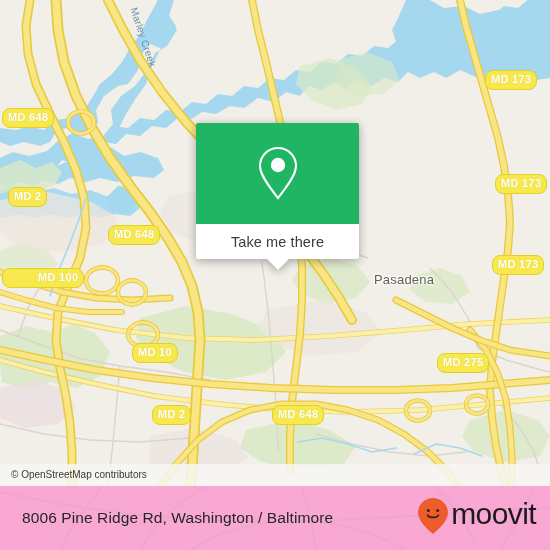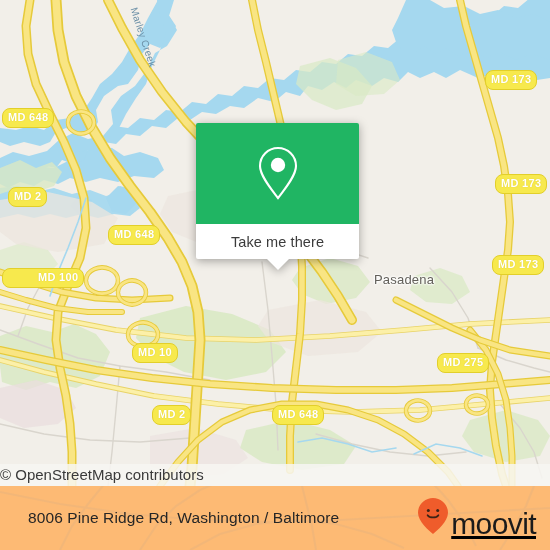--- a/index.html
+++ b/index.html
@@ -81,22 +81,23 @@
   
   #attribution {
     position: absolute;
     left: 0;
     bottom: 0;
     width: 100%;
     height: 22px;
     background: rgba(247,246,242,0.86);
     color: #3a3a3a;
     font-family: "Liberation Sans", sans-serif;
-    font-size: 15px;
+    font-size: 10px;
     line-height: 22px;
+    padding-left: 11px;
     box-sizing: border-box;
     white-space: nowrap;
   }
 
   
   #popup {
     position: absolute;
     left: 196px;
     top: 123px;
     width: 163px;
@@ -140,26 +141,26 @@
     border-top: 11px solid #ffffff;
   }
 
   
   #footer {
     position: absolute;
     left: 0;
     top: 486px;
     width: 550px;
     height: 64px;
-    background: #fdba74;
+    background: #f9a8d4;
     display: flex;
     align-items: center;
     justify-content: space-between;
     box-sizing: border-box;
-    padding: 0 14px 0 28px;
+    padding: 0 14px 0 22px;
     overflow: hidden;
   }
   
   #footer-ghost {
     position: absolute;
     left: 0;
     top: 0;
     width: 550px;
     height: 64px;
     opacity: 0.10;
@@ -170,23 +171,22 @@
     color: #262626;
     font-family: "Liberation Sans", sans-serif;
     font-size: 15.5px;
     letter-spacing: 0.1px;
     white-space: nowrap;
     z-index: 2;
   }
   #brand {
     position: relative;
     display: flex;
-    align-items: flex-end;
+    align-items: flex-start;
     z-index: 2;
-    text-decoration: underline;
   }
   #brand-pin { display: block; margin-right: 3px; }
   #brand-word {
     color: #1b1b1b;
     font-family: "Liberation Sans", sans-serif;
     font-size: 30px;
     font-weight: normal;
     letter-spacing: -0.6px;
     line-height: 1;
     position: relative;

